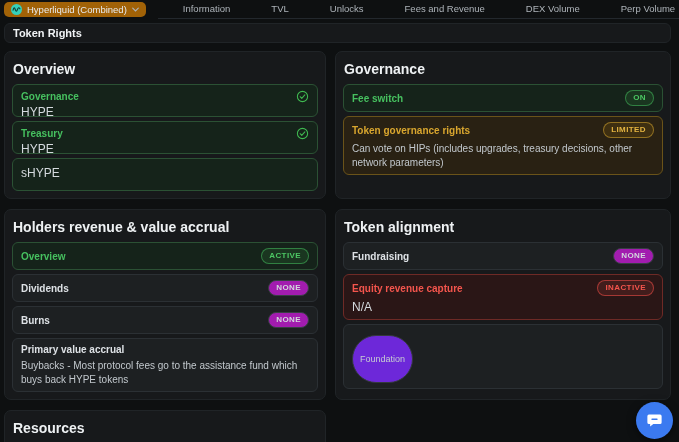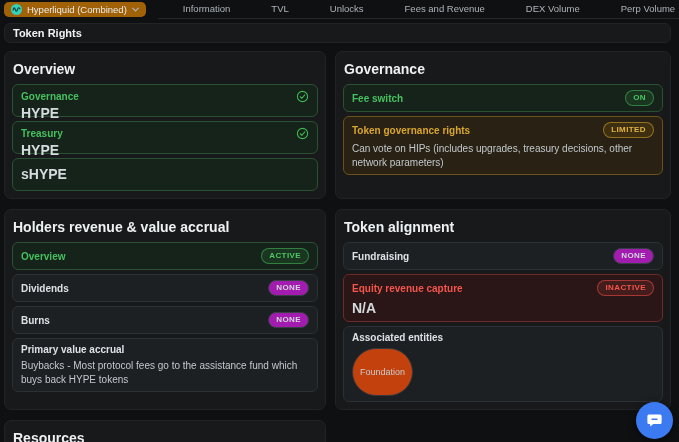--- a/index.html
+++ b/index.html
@@ -45,41 +45,41 @@
     padding:7px;
   }
   .card-title{ font-size:14px; font-weight:700; color:#eef1f3; margin:2px 1px 7px; }
   .row{
     border-radius:6px; padding:5px 8px; margin-bottom:4px;
     background:#1d2022; border:1px solid #2b3034;
   }
   .row:last-child{ margin-bottom:0; }
   .row-head{ display:flex; align-items:center; justify-content:space-between; gap:6px; }
   .row-label{ font-size:10px; font-weight:600; color:#dde1e5; }
-  .row-value{ font-size:14px; color:#d5dade; margin-top:4px;font-weight:bold; }
+  .row-value{ font-size:12px; color:#d5dade; margin-top:4px; }
   .row-desc{ font-size:10px; color:#c2c8cd; margin-top:4px; line-height:1.35; }
   
   .row-green{ background:#15231a; border-color:#2b5134; }
   .row-green .row-label{ color:#46c05f; }
   .row-amber{ background:#292113; border-color:#6a5319; }
   .row-amber .row-label{ color:#d9a62e; }
   .row-red{ background:#2a1616; border-color:#6e2a26; }
   .row-red .row-label{ color:#f4554d; }
   
   .badge{
     font-size:8px; font-weight:700; letter-spacing:.4px; line-height:1;
     padding:3px 7px; border-radius:999px; white-space:nowrap; flex:none;
   }
   .badge-neutral{ background:#a21caf; border:1px solid #383e44; color:#d3d8dd; }
   .badge-green{ background:rgba(63,185,80,.13); border:1px solid rgba(70,192,95,.55); color:#4cc763; }
   .badge-amber{ background:rgba(187,128,9,.15); border:1px solid rgba(201,158,45,.6); color:#e3b341; }
   .badge-red{ background:rgba(248,81,73,.12); border:1px solid rgba(248,81,73,.55); color:#f4554d; }
   .check{ flex:none; display:flex; }
   .tag-pill{
-    display:inline-block; background:#c2410c; border:1px solid #34393e;
+    display:inline-block; background:#6d28d9; border:1px solid #34393e;
     color:#c6ccd1; font-size:9px; padding:18px 7px; border-radius:999px; margin-top:5px;
   }
   .res-row{ display:flex; align-items:center; justify-content:space-between; gap:8px; }
   
   .chat-fab{
     position:absolute; left:636px; top:402px; width:37px; height:37px;
     background:#3b7af0; border-radius:50%; display:flex; align-items:center;
     justify-content:center; cursor:pointer; box-shadow:0 2px 8px rgba(0,0,0,.5);
   }
   svg{ display:block; }
@@ -218,23 +218,20 @@
 
       <div class="row row-red">
         <div class="row-head">
           <span class="row-label">Equity revenue capture</span>
           <span class="badge badge-red">INACTIVE</span>
         </div>
         <div class="row-value">N/A</div>
       </div>
 
       <div class="row">
-        <div class="row-head">
-          <span class="row-label">Associated entities</span>
-        </div>
         <span class="tag-pill">Foundation</span>
       </div>
     </div>
 
     <div class="card">
       <div class="card-title">Resources</div>
 
       <div class="row">
         <div class="res-row">
           <div style="min-width:0;">

